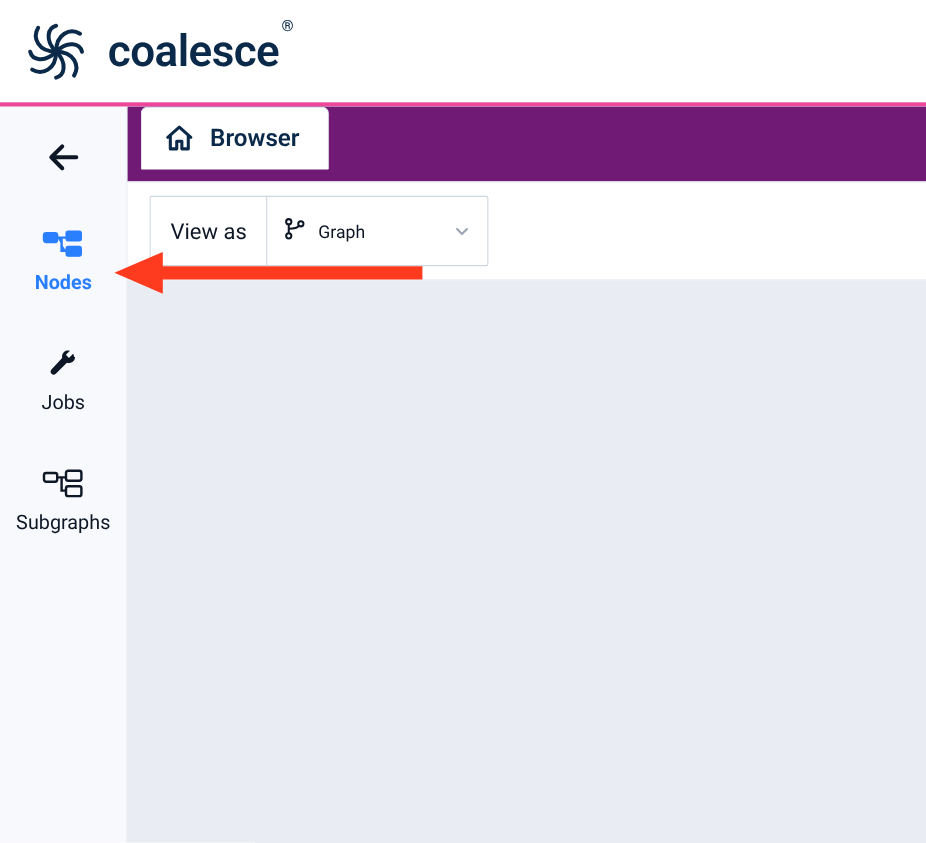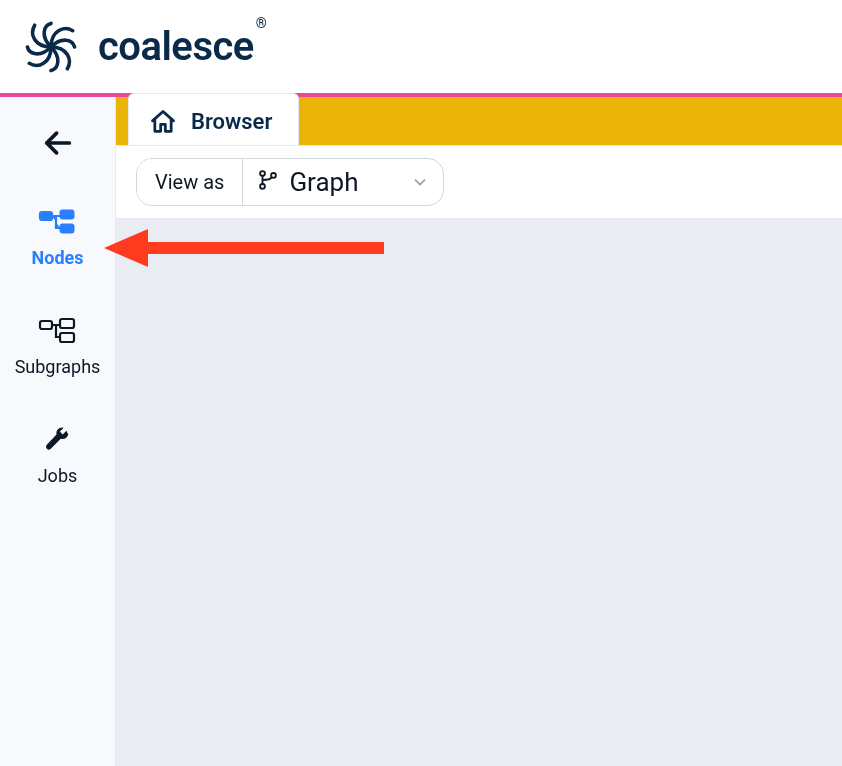--- a/index.html
+++ b/index.html
@@ -71,25 +71,25 @@
   .main {
     flex: 1;
     background: #eef1f6;
     display: flex;
     flex-direction: column;
     position: relative;
   }
 
   
   .tab-row {
-    height: 48px;
-    display: flex;
-    align-items: center;
+    height: 68px;
+    display: flex;
+    align-items: flex-start;
     padding-left: 12px;
-    background: #eab308;
+    background: #701a75;
   }
   .tab {
     background: #fff;
     border: 1px solid #e5e9f0;
     border-bottom: none;
     border-radius: 6px 6px 0 0;
     padding: 14px 26px 14px 20px;
     display: flex;
     align-items: center;
     gap: 14px;
@@ -103,36 +103,36 @@
     background: #fff;
     border-top: 1px solid #e5e9f0;
     border-bottom: 1px solid #e5e9f0;
     padding: 12px 20px 12px 20px;
     display: flex;
     align-items: center;
   }
   .combo {
     display: flex;
     border: 1px solid #cfd6e0;
-    border-radius: 16px;
+    border-radius: 2px;
     overflow: hidden;
-    height: 48px;
+    height: 64px;
   }
   .combo .prefix {
     padding: 0 18px;
     display: flex; align-items: center;
     font-size: 20px; color: #0e1726;
     border-right: 1px solid #cfd6e0;
     background: #fff;
   }
   .combo .value {
     padding: 0 48px 0 14px;
     display: flex; align-items: center;
     gap: 10px;
-    font-size: 26px; color: #0e1726;
+    font-size: 16px; color: #0e1726;
     position: relative;
     min-width: 200px;
     cursor: pointer;
   }
   .combo .chev {
     position: absolute; right: 14px; top: 50%; transform: translateY(-50%);
     width: 18px; height: 18px; display:flex; align-items:center; justify-content:center;
   }
 
   
@@ -191,37 +191,37 @@
           <rect x="22" y="2" width="14" height="9" rx="2" fill="#2a7fff"></rect>
           <rect x="22" y="16" width="14" height="9" rx="2" fill="#2a7fff"></rect>
           <path d="M14 8 h4 v12 h4 M18 8 h4" fill="none" stroke="#2a7fff" stroke-width="2.2"></path>
         </svg>
       </div>
       <div class="label">Nodes</div>
     </div>
 
     <div class="side-item">
       <div class="icon">
+        <svg viewBox="0 0 32 32" width="30" height="30">
+          <path d="M27 9a6 6 0 0 1-8 5.6L8 25.6a3 3 0 0 1-4.2-4.2L14.4 10A6 6 0 0 1 22 3l-4 4 3 3 4-4c.6.9 1 1.9 1 3z" fill="#0e1726"></path>
+        </svg>
+      </div>
+      <div class="label">Jobs</div>
+    </div>
+
+    <div class="side-item">
+      <div class="icon">
         <svg viewBox="0 0 40 28" width="40" height="28">
           <rect x="2" y="4" width="12" height="8" rx="2" fill="none" stroke="#0e1726" stroke-width="2.2"></rect>
           <rect x="22" y="2" width="14" height="9" rx="2" fill="none" stroke="#0e1726" stroke-width="2.2"></rect>
           <rect x="22" y="16" width="14" height="9" rx="2" fill="none" stroke="#0e1726" stroke-width="2.2"></rect>
           <path d="M14 8 h4 v12 h4 M18 8 h4" fill="none" stroke="#0e1726" stroke-width="2.2"></path>
         </svg>
       </div>
       <div class="label">Subgraphs</div>
-    </div>
-
-    <div class="side-item">
-      <div class="icon">
-        <svg viewBox="0 0 32 32" width="30" height="30">
-          <path d="M27 9a6 6 0 0 1-8 5.6L8 25.6a3 3 0 0 1-4.2-4.2L14.4 10A6 6 0 0 1 22 3l-4 4 3 3 4-4c.6.9 1 1.9 1 3z" fill="#0e1726"></path>
-        </svg>
-      </div>
-      <div class="label">Jobs</div>
     </div>
   </div>
 
   <div class="main">
 
     <div class="tab-row">
       <div class="tab">
         <div class="t-icon">
           <svg viewBox="0 0 24 24" width="28" height="28">
             <path d="M3 11l9-8 9 8" fill="none" stroke="#0b2a4a" stroke-width="2.4" stroke-linecap="round" stroke-linejoin="round"></path>

